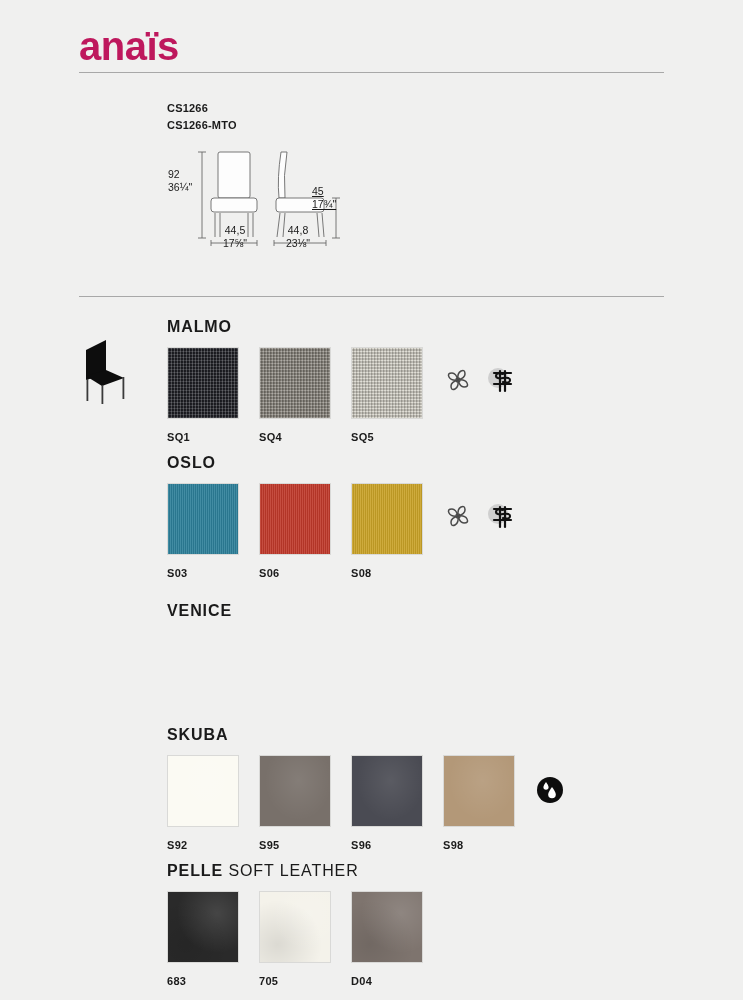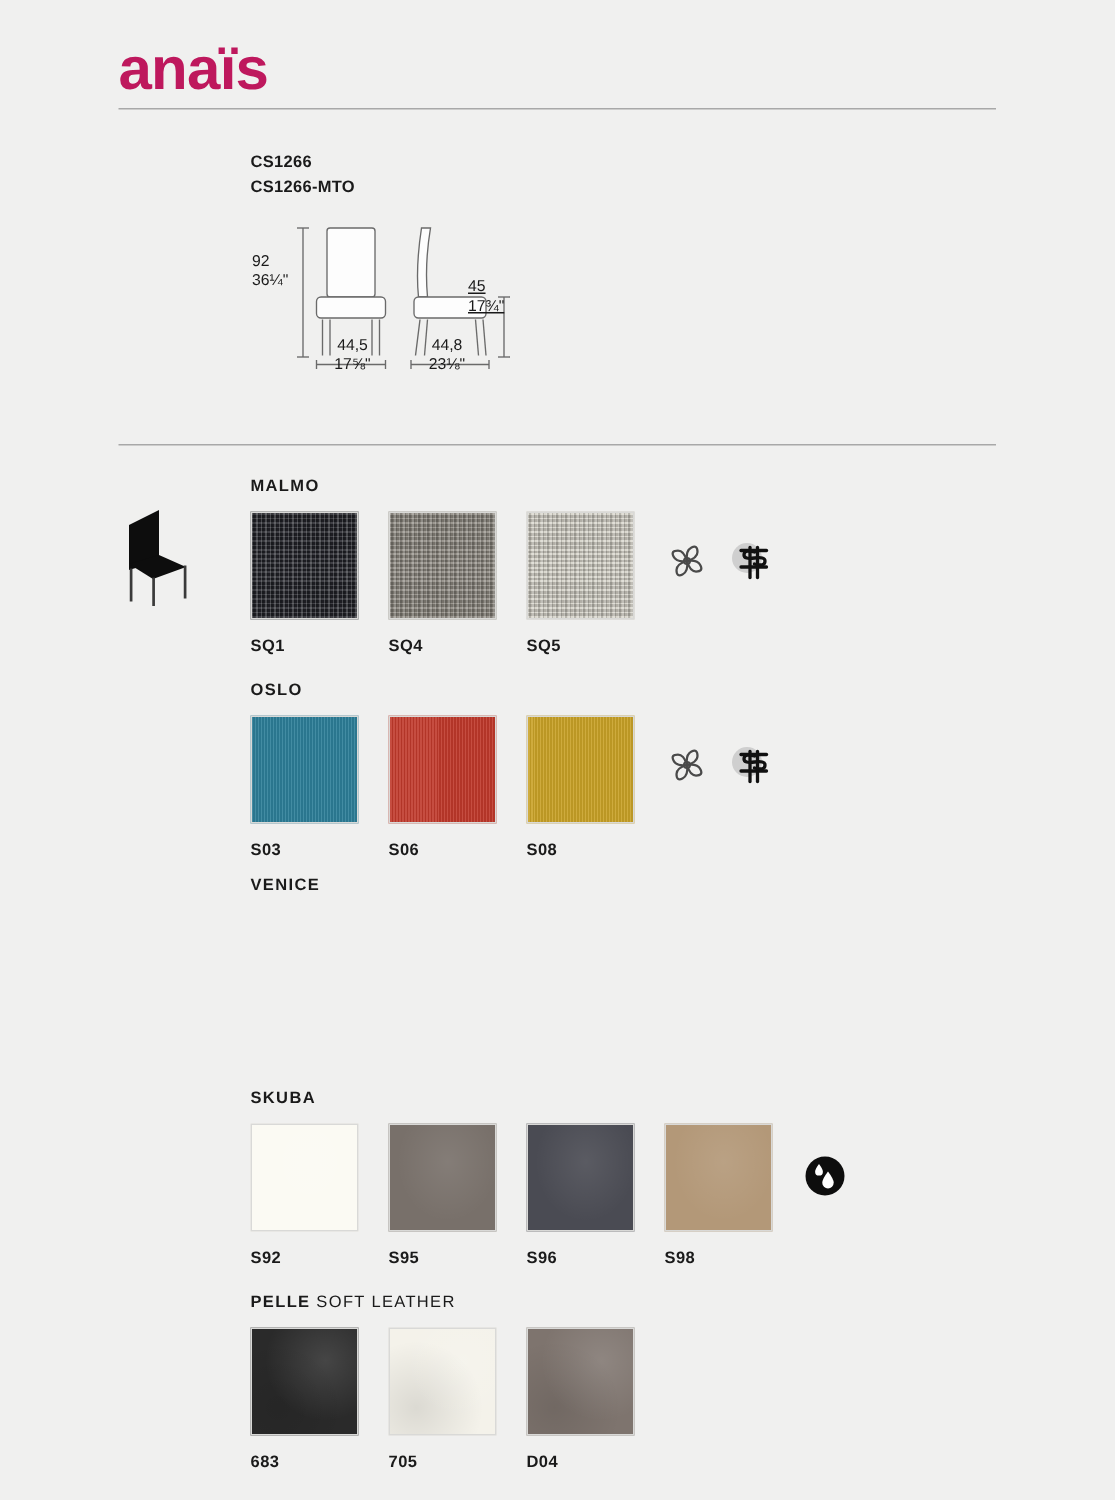--- a/index.html
+++ b/index.html
@@ -72,21 +72,21 @@
     position: absolute;
     left: 72px;
     top: 336px;
     width: 62px;
     height: 68px;
   }
 
   
   .group { position: absolute; left: 167px; }
   .group-title {
-    font-size: 11px;
+    font-size: 16px;
     font-weight: 700;
     letter-spacing: 0.9px;
     margin: 0 0 11px 0;
     white-space: nowrap;
   }
   .group-title .light { font-weight: 400; }
 
   .swatch-row { display: flex; align-items: flex-start; }
   .swatch-cell { width: 92px; }
   .swatch {
@@ -306,21 +306,21 @@
         <path d="M20 9 q-7 -2 -7 2 q0 3 7 2 q7 -1 7 2 q0 4 -7 2"></path>
         <path d="M17 6 L17 26"></path>
         <path d="M22 6 L22 26"></path>
       </g>
       <path d="M11 8 h17" stroke="#111" stroke-width="2.2" stroke-linecap="round"></path>
       <path d="M11 19 h17" stroke="#111" stroke-width="2.2" stroke-linecap="round"></path>
     </svg></span>
         </div>
       </div>
     </div>
-    <div class="group" style="top: 584px;">
+    <div class="group" style="top: 602px;">
       <div class="group-title">VENICE</div>
     </div>
     <div class="group" style="top: 726px;">
       <div class="group-title">SKUBA</div>
       <div class="swatch-row">
         <div class="swatch-cell">
           <div class="swatch skuba" title="S92" style="background: rgb(251, 250, 243);"></div>
           <div class="swatch-label">S92</div>
         </div>
         <div class="swatch-cell">

